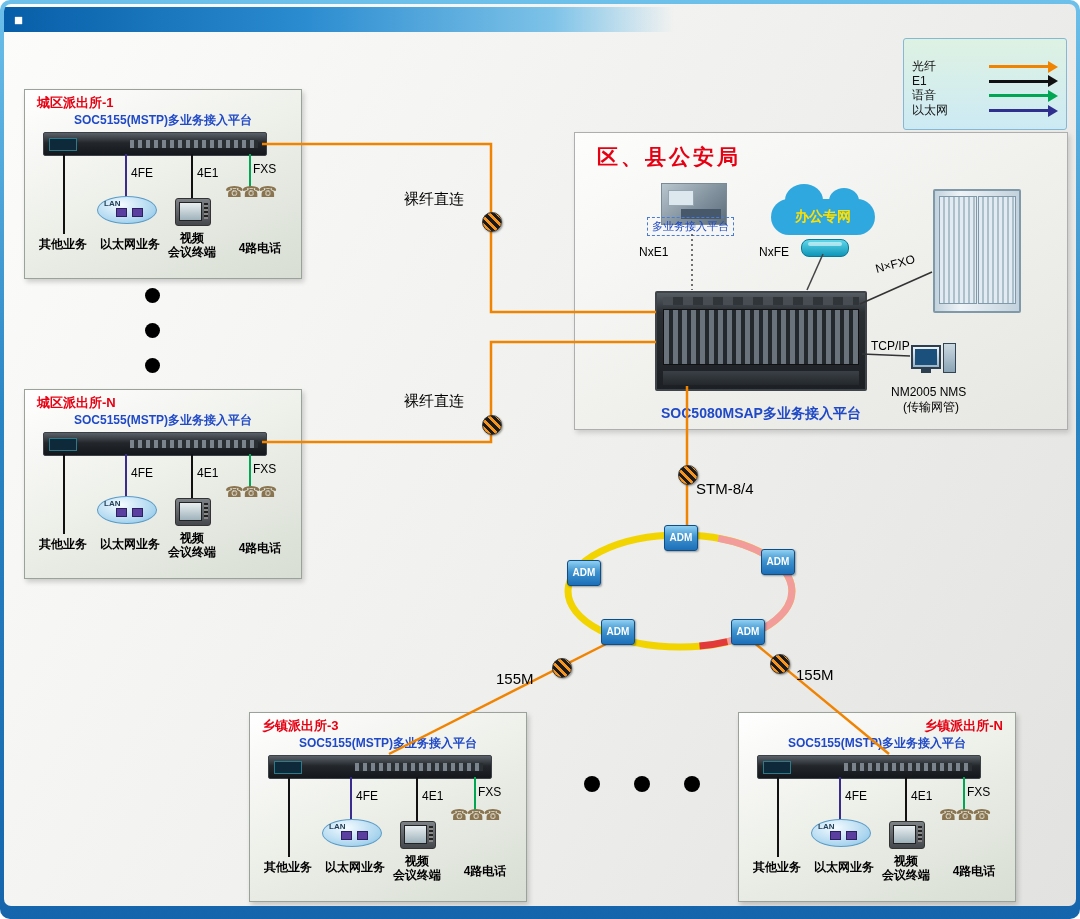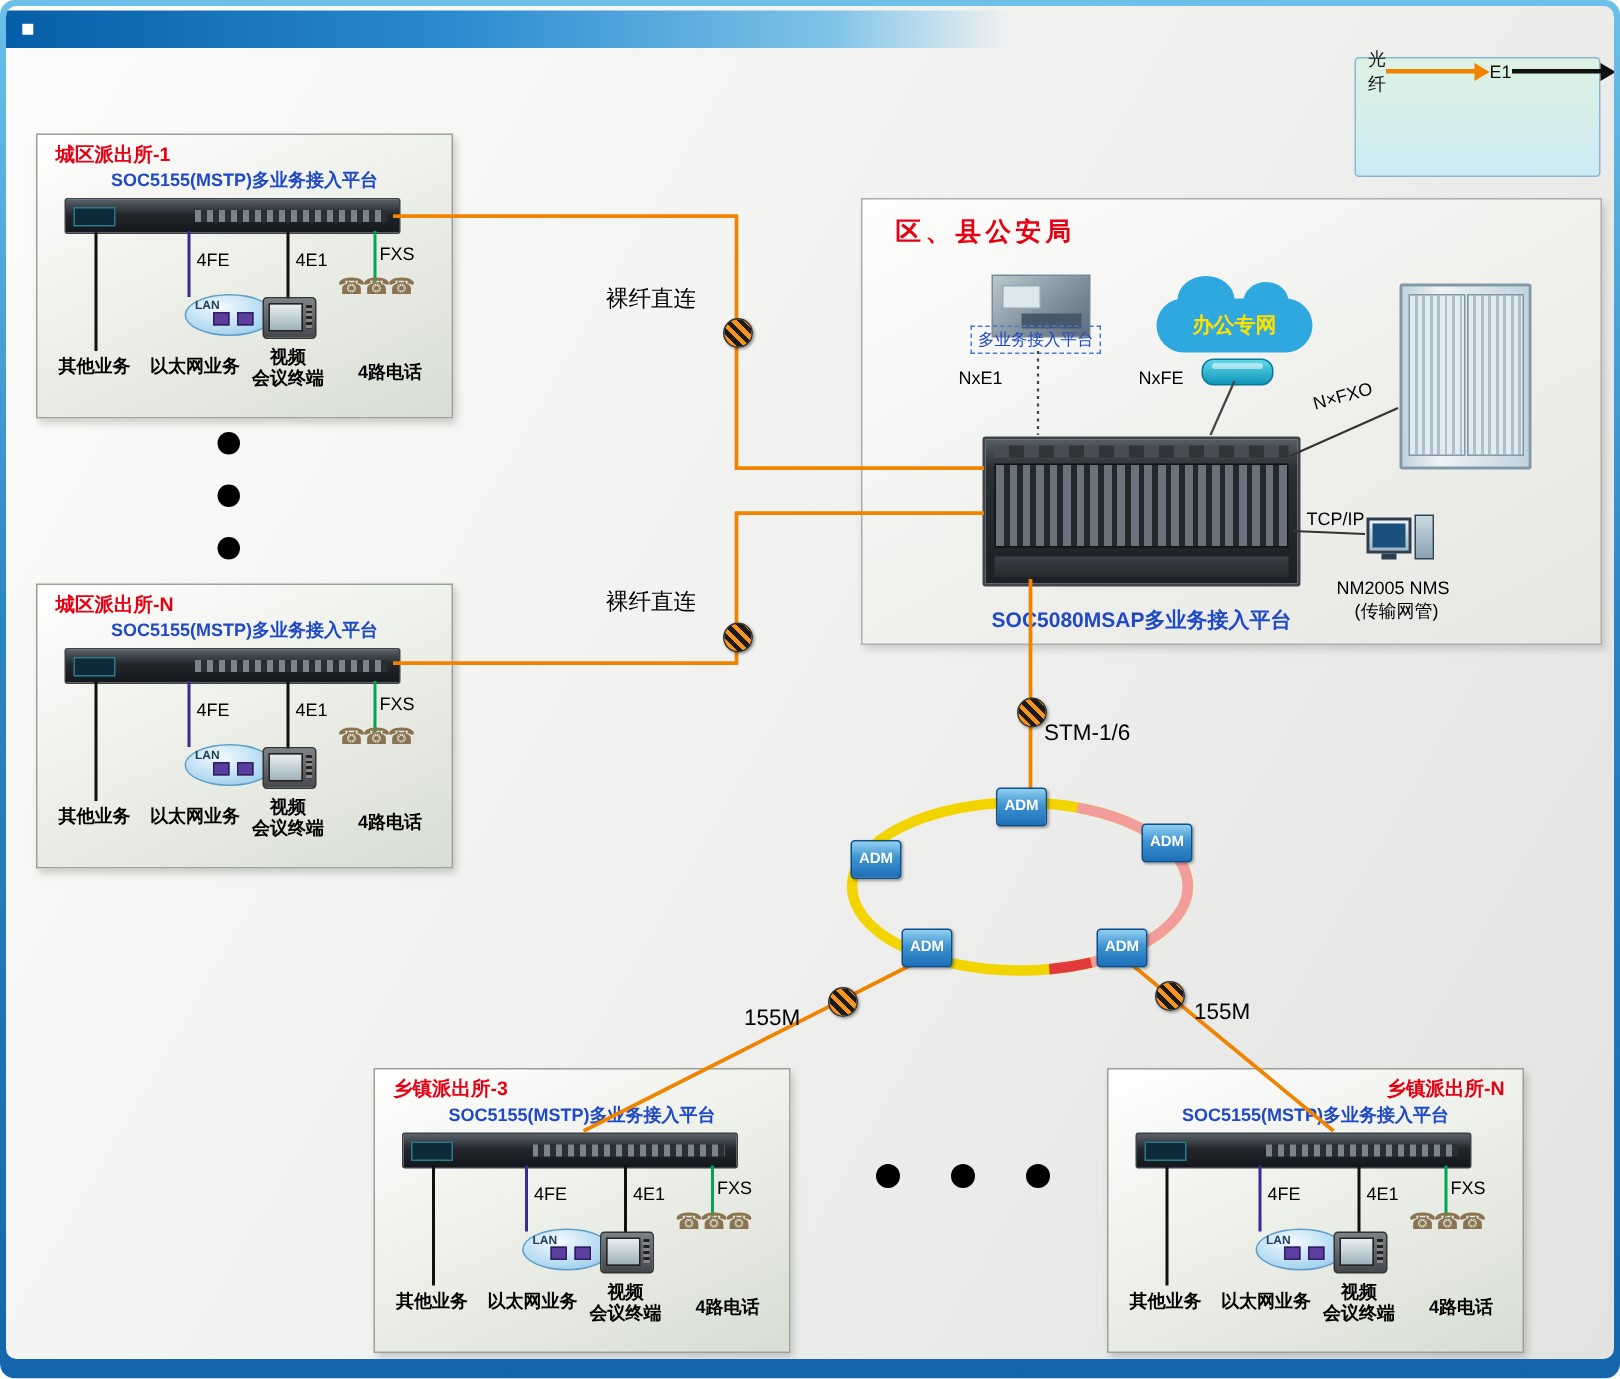--- a/index.html
+++ b/index.html
@@ -9,22 +9,22 @@
        background:linear-gradient(180deg,#6cc0ea 0%,#2a85c4 45%,#1565ac 100%);}
   #page{position:absolute;left:4px;top:4px;right:4px;bottom:13px;border-radius:7px;overflow:hidden;
        background:linear-gradient(120deg,#fcfcfb 0%,#efefed 55%,#e2e2e0 100%);}
 
   
   .header{position:absolute;left:0;top:3px;width:660px;height:25px;display:flex;align-items:center;
        padding-left:10px;gap:7px;color:#fff;font-size:15px;font-weight:bold;
        background:linear-gradient(90deg,#075ea8 0%,#2b8cd0 45%,#7ec3e8 82%,rgba(126,195,232,0) 100%);}
 
   
-  .legend{position:absolute;left:899px;top:34px;width:164px;height:80px;box-sizing:border-box;
-       border:1px solid #84b9d4;border-radius:3px;padding:1px 8px;display:flex;
+  .legend{position:absolute;left:899px;top:34px;width:164px;height:92px;box-sizing:border-box;
+       border:1px solid #84b9d4;border-radius:3px;padding:20px 8px;display:flex;flex-direction:column;
        justify-content:space-between;background:linear-gradient(180deg,#def2e3,#cdeaf4);}
   .leg-row{display:flex;align-items:center;justify-content:space-between;height:15px;}
   .leg-label{font-size:12px;color:#111;}
   .arrow{display:flex;align-items:center;}
   .arrow .bar{width:60px;height:3px;}
   .arrow .head{width:0;height:0;border-left:10px solid #000;border-top:6px solid transparent;
        border-bottom:6px solid transparent;margin-left:-1px;}
   .a-fiber .bar{background:#F08300}.a-fiber .head{border-left-color:#F08300}
   .a-e1 .bar{background:#111}.a-e1 .head{border-left-color:#111}
   .a-voice .bar{background:#00A651}.a-voice .head{border-left-color:#00A651}
@@ -45,40 +45,40 @@
        background:linear-gradient(#5a6168,#23272c 45%,#14171b);border:1px solid #3c4147;}
   .st-device::before{content:"";position:absolute;left:5px;top:5px;width:26px;height:11px;
        background:#0e2a3a;border:1px solid #2c7a8a;}
   .st-device::after{content:"";position:absolute;right:8px;top:7px;width:128px;height:8px;
        background:repeating-linear-gradient(90deg,#7b848c 0 4px,#2a2f34 4px 8px);}
   .vl{position:absolute;width:2px;}
   .c-e1{background:#111}.c-eth{background:#3A2B8E}.c-voice{background:#00A651}
   .port{position:absolute;font-size:12px;color:#000;}
   .svc{position:absolute;font-size:12px;font-weight:bold;color:#000;text-align:center;}
   .lan{position:absolute;width:58px;height:26px;border-radius:50%;border:1px solid #5b9cc8;
-       background:radial-gradient(ellipse at 40% 30%,#f4fbff,#a8d4ee 70%,#7db8dd);margin-left:26px;}
+       background:radial-gradient(ellipse at 40% 30%,#f4fbff,#a8d4ee 70%,#7db8dd);}
   .lan-txt{position:absolute;left:6px;top:2px;font-size:8px;font-weight:bold;color:#23405a;}
   .mini-pc{position:absolute;width:9px;height:7px;background:#5a3fa0;border:1px solid #2e1f5e;}
   .tv{position:absolute;width:34px;height:26px;border-radius:3px;border:1px solid #333;
        background:linear-gradient(#7d8287,#44484c);}
   .tv::before{content:"";position:absolute;left:3px;top:3px;width:21px;height:17px;
        background:linear-gradient(#e9eff1,#9fb2bb);border:1px solid #222;}
   .tv::after{content:"";position:absolute;right:2px;top:4px;width:4px;height:16px;
        background:repeating-linear-gradient(#222 0 2px,#888 2px 4px);}
   .phones{position:absolute;width:48px;font-size:15px;line-height:15px;color:#8a7450;
        letter-spacing:-2px;}
 
   
   .dot{position:absolute;background:#000;border-radius:50%;z-index:3;}
 
   
   .bureau{position:absolute;left:570px;top:128px;width:492px;height:296px;z-index:2;
        background:linear-gradient(150deg,#fdfdfc 0%,#efefec 55%,#e6e6e2 100%);
        border:1px solid #aeaeae;box-shadow:2px 3px 5px rgba(0,0,0,.15);}
-  .bu-title{position:absolute;left:22px;top:10px;color:#E60012;font-weight:bold;font-size:17px;
+  .bu-title{position:absolute;left:22px;top:10px;color:#E60012;font-weight:bold;font-size:21px;
        letter-spacing:3px;}
   .vc-photo{position:absolute;left:86px;top:50px;width:64px;height:40px;border:1px solid #7a8a96;
        background:linear-gradient(140deg,#b8c6cf,#7d8d99 60%,#5d6d79);}
   .vc-photo::before{content:"";position:absolute;left:6px;top:6px;width:24px;height:14px;
        background:#dde8ee;border:1px solid #96a6b2;}
   .vc-photo::after{content:"";position:absolute;right:5px;bottom:5px;width:40px;height:10px;
        background:#46586a;}
   .vc-label{position:absolute;left:72px;top:84px;padding:1px 4px;border:1px dashed #4a7bd4;
        color:#1F49C7;font-size:11px;}
   .blabel{position:absolute;font-size:12px;color:#000;white-space:nowrap;}
@@ -335,18 +335,18 @@
   </svg>
 
   <i class="connector" style="left:478px;top:208px"></i>
   <i class="connector" style="left:478px;top:411px"></i>
   <i class="connector" style="left:674px;top:461px"></i>
   <i class="connector" style="left:548px;top:654px"></i>
   <i class="connector" style="left:766px;top:650px"></i>
 
   <span class="linklabel" style="left:400px;top:186px">裸纤直连</span>
   <span class="linklabel" style="left:400px;top:388px">裸纤直连</span>
-  <span class="linklabel" style="left:692px;top:476px">STM-1/6</span>
+  <span class="linklabel" style="left:692px;top:476px">STM-8/4</span>
   <span class="linklabel" style="left:492px;top:666px">155M</span>
   <span class="linklabel" style="left:792px;top:662px">155M</span>
 
 </div>
 </div>
 
 </body></html>

